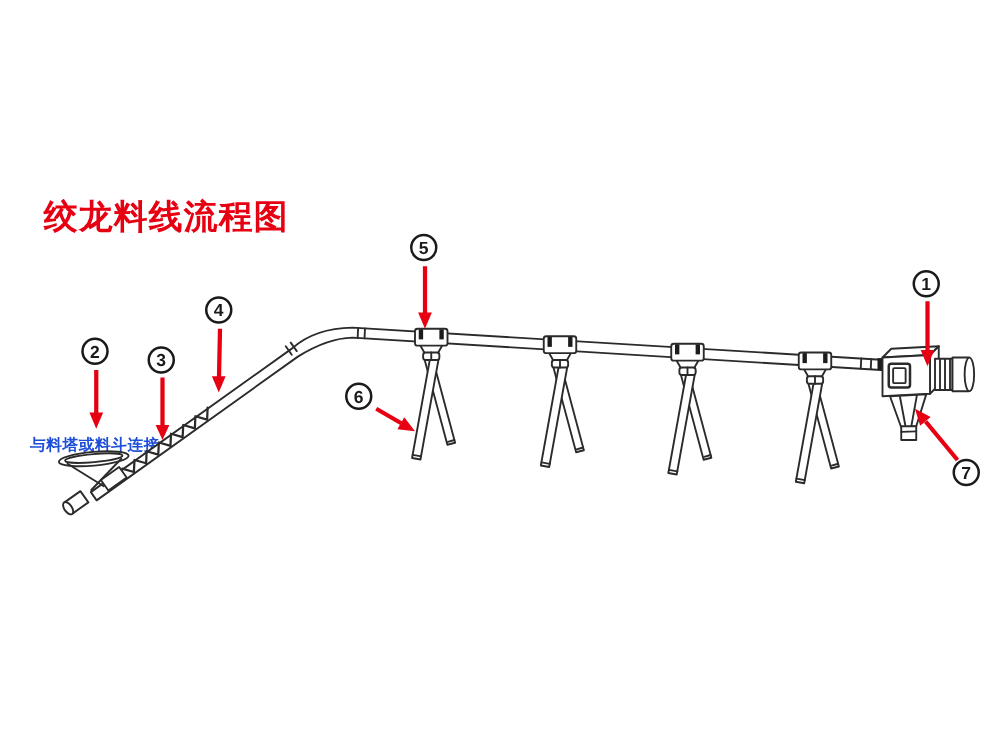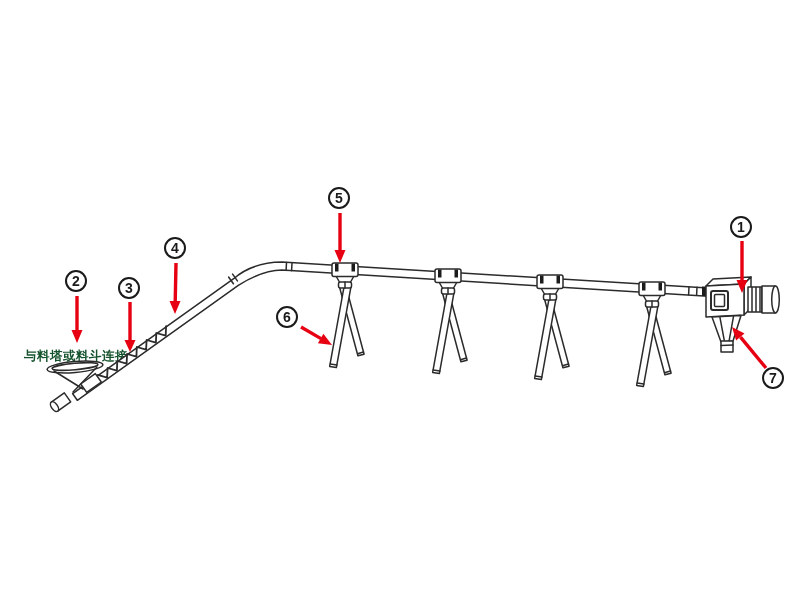--- a/index.html
+++ b/index.html
@@ -6,39 +6,40 @@
   #canvas{
     position:relative;width:800px;height:600px;background:#ffffff;overflow:hidden;
     font-family:"Liberation Sans",sans-serif;
   }
   #title{
     position:absolute;left:35px;top:155px;
     font-size:27px;font-weight:bold;color:#e60012;letter-spacing:1px;white-space:nowrap;
   }
   #note{
     position:absolute;left:24px;top:348px;
-    font-size:12.5px;font-weight:bold;color:#14532d;letter-spacing:0.5px;white-space:nowrap;
+    font-size:12.5px;font-weight:bold;color:#1d4ed8;letter-spacing:0.5px;white-space:nowrap;
   }
   .callout{
     position:absolute;width:22px;height:22px;border:2px solid #1a1a1a;border-radius:50%;
     background:#ffffff;display:flex;align-items:center;justify-content:center;
     font-size:14px;font-weight:bold;color:#1a1a1a;line-height:1;box-sizing:border-box;
   }
   #svg-art{position:absolute;left:0;top:0;}
   .ln{fill:none;stroke:#2b2b2b;stroke-width:1.5;stroke-linecap:round;stroke-linejoin:round;}
   .wh{fill:#ffffff;stroke:#2b2b2b;stroke-width:1.5;stroke-linejoin:round;}
   .dk{fill:#1c1c1c;stroke:none;}
   .red-ln{stroke:#e60012;stroke-width:3.4;fill:none;stroke-linecap:butt;}
   .red-hd{fill:#e60012;stroke:none;}
 </style>
 </head>
 <body>
 
 <div id="canvas">
 
+  <div id="title">绞龙料线流程图</div>
   <div id="note">与料塔或料斗连接</div>
 
   <svg id="svg-art" width="800" height="600" viewBox="0 0 800 600">
 
     <g>
       <path class="wh" d="M72.7,393.7 L233.7,278.7 Q252,262.5 282,262.1 L708,288 L708,296.2 L282,270.1 Q262,270.5 238.3,285.3 L77.3,400.3 Z"></path>
 
       <path class="ln" d="M228.6,277 L233.4,283.8 M232.6,274.1 L237.4,280.9"></path>
 
       <path class="ln" d="M286.5,262.4 L286.1,270.4 M292,262.7 L291.6,270.7"></path>

